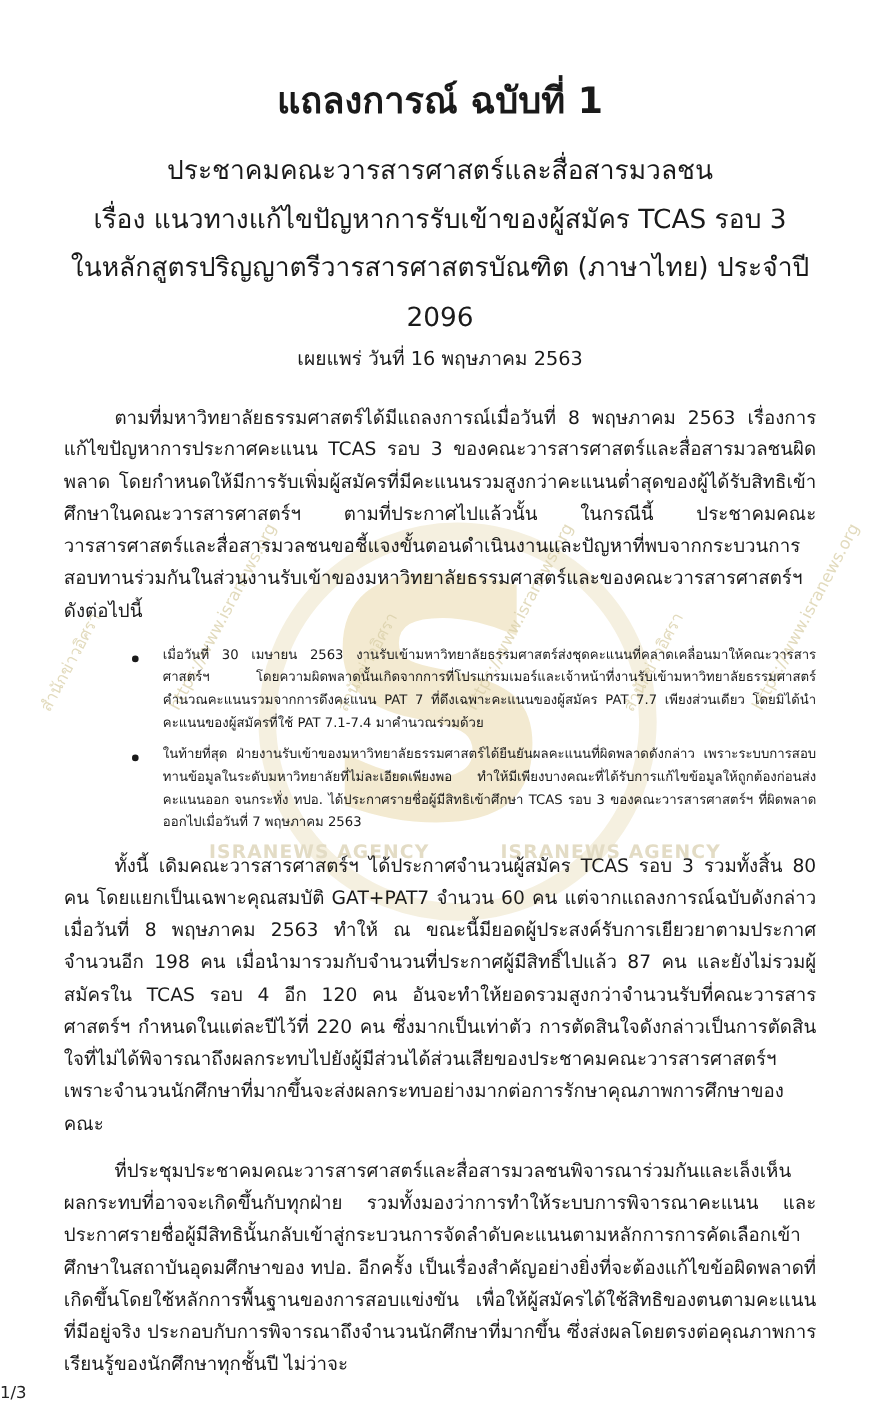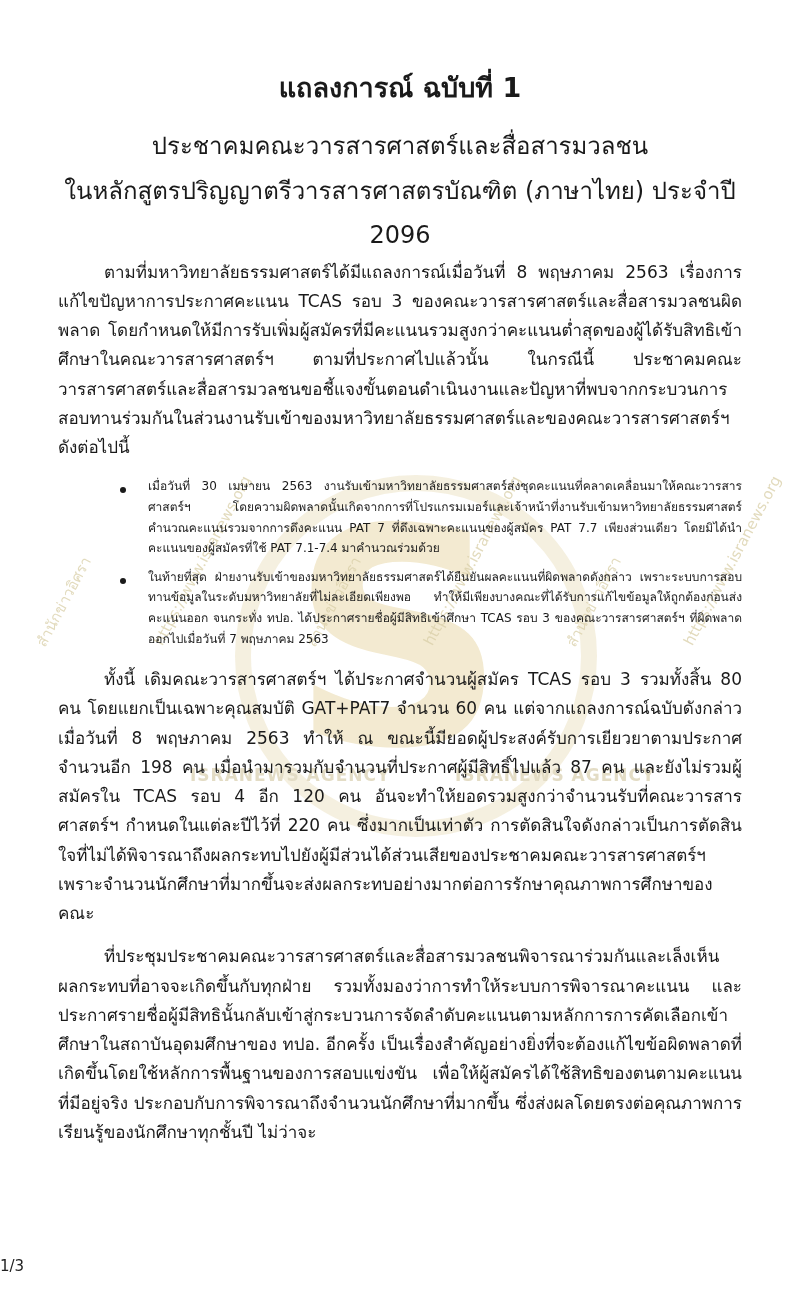--- a/index.html
+++ b/index.html
@@ -74,21 +74,21 @@
     font-weight: 600;
   }
 
   
   .content {
     position: relative;
     z-index: 2;
   }
 
   h1.doc-title {
-    font-size: 27px;
+    font-size: 33px;
     font-weight: bold;
     text-align: center;
     margin: 0 0 18px 0;
     line-height: 1.35;
   }
   .subtitle {
     text-align: center;
     font-size: 24px;
     line-height: 1.85;
     margin: 0;
@@ -166,23 +166,25 @@
     <div class="wm-flat" style="left:190px; top:765px;">ISRANEWS AGENCY</div>
     <div class="wm-flat" style="left:455px; top:765px;">ISRANEWS AGENCY</div>
   </div>
 
   <div class="content">
 
     <h1 class="doc-title">แถลงการณ์ ฉบับที่ 1</h1>
 
     <div class="subtitle">
       <div>ประชาคมคณะวารสารศาสตร์และสื่อสารมวลชน</div>
+      <div>เรื่อง แนวทางแก้ไขปัญหาการรับเข้าของผู้สมัคร TCAS รอบ 3</div>
       <div>ในหลักสูตรปริญญาตรีวารสารศาสตรบัณฑิต (ภาษาไทย) ประจำปี 2096</div>
     </div>
 
+    <div class="pub-date">เผยแพร่ วันที่ 16 พฤษภาคม 2563</div>
 
     <p class="body-par">ตามที่มหาวิทยาลัยธรรมศาสตร์ได้มีแถลงการณ์เมื่อวันที่ 8 พฤษภาคม 2563 เรื่องการแก้ไขปัญหาการประกาศคะแนน TCAS รอบ 3 ของคณะวารสารศาสตร์และสื่อสารมวลชนผิดพลาด โดยกำหนดให้มีการรับเพิ่มผู้สมัครที่มีคะแนนรวมสูงกว่าคะแนนต่ำสุดของผู้ได้รับสิทธิเข้าศึกษาในคณะวารสารศาสตร์ฯ ตามที่ประกาศไปแล้วนั้น ในกรณีนี้ ประชาคมคณะวารสารศาสตร์และสื่อสารมวลชนขอชี้แจงขั้นตอนดำเนินงานและปัญหาที่พบจากกระบวนการสอบทานร่วมกันในส่วนงานรับเข้าของมหาวิทยาลัยธรรมศาสตร์และของคณะวารสารศาสตร์ฯ ดังต่อไปนี้</p>
 
     <ul class="bullets">
       <li>เมื่อวันที่ 30 เมษายน 2563 งานรับเข้ามหาวิทยาลัยธรรมศาสตร์ส่งชุดคะแนนที่คลาดเคลื่อนมาให้คณะวารสารศาสตร์ฯ โดยความผิดพลาดนั้นเกิดจากการที่โปรแกรมเมอร์และเจ้าหน้าที่งานรับเข้ามหาวิทยาลัยธรรมศาสตร์ คำนวณคะแนนรวมจากการดึงคะแนน PAT 7 ที่ดึงเฉพาะคะแนนของผู้สมัคร PAT 7.7 เพียงส่วนเดียว โดยมิได้นำคะแนนของผู้สมัครที่ใช้ PAT 7.1-7.4 มาคำนวณร่วมด้วย</li>
       <li>ในท้ายที่สุด ฝ่ายงานรับเข้าของมหาวิทยาลัยธรรมศาสตร์ได้ยืนยันผลคะแนนที่ผิดพลาดดังกล่าว เพราะระบบการสอบทานข้อมูลในระดับมหาวิทยาลัยที่ไม่ละเอียดเพียงพอ ทำให้มีเพียงบางคณะที่ได้รับการแก้ไขข้อมูลให้ถูกต้องก่อนส่งคะแนนออก จนกระทั่ง ทปอ. ได้ประกาศรายชื่อผู้มีสิทธิเข้าศึกษา TCAS รอบ 3 ของคณะวารสารศาสตร์ฯ ที่ผิดพลาดออกไปเมื่อวันที่ 7 พฤษภาคม 2563</li>
     </ul>
 
     <p class="body-par">ทั้งนี้ เดิมคณะวารสารศาสตร์ฯ ได้ประกาศจำนวนผู้สมัคร TCAS รอบ 3 รวมทั้งสิ้น 80 คน โดยแยกเป็นเฉพาะคุณสมบัติ GAT+PAT7 จำนวน 60 คน แต่จากแถลงการณ์ฉบับดังกล่าวเมื่อวันที่ 8 พฤษภาคม 2563 ทำให้ ณ ขณะนี้มียอดผู้ประสงค์รับการเยียวยาตามประกาศจำนวนอีก 198 คน เมื่อนำมารวมกับจำนวนที่ประกาศผู้มีสิทธิ์ไปแล้ว 87 คน และยังไม่รวมผู้สมัครใน TCAS รอบ 4 อีก 120 คน อันจะทำให้ยอดรวมสูงกว่าจำนวนรับที่คณะวารสารศาสตร์ฯ กำหนดในแต่ละปีไว้ที่ 220 คน ซึ่งมากเป็นเท่าตัว การตัดสินใจดังกล่าวเป็นการตัดสินใจที่ไม่ได้พิจารณาถึงผลกระทบไปยังผู้มีส่วนได้ส่วนเสียของประชาคมคณะวารสารศาสตร์ฯ เพราะจำนวนนักศึกษาที่มากขึ้นจะส่งผลกระทบอย่างมากต่อการรักษาคุณภาพการศึกษาของคณะ</p>
     <p class="body-par">ที่ประชุมประชาคมคณะวารสารศาสตร์และสื่อสารมวลชนพิจารณาร่วมกันและเล็งเห็นผลกระทบที่อาจจะเกิดขึ้นกับทุกฝ่าย รวมทั้งมองว่าการทำให้ระบบการพิจารณาคะแนน และประกาศรายชื่อผู้มีสิทธินั้นกลับเข้าสู่กระบวนการจัดลำดับคะแนนตามหลักการการคัดเลือกเข้าศึกษาในสถาบันอุดมศึกษาของ ทปอ. อีกครั้ง เป็นเรื่องสำคัญอย่างยิ่งที่จะต้องแก้ไขข้อผิดพลาดที่เกิดขึ้นโดยใช้หลักการพื้นฐานของการสอบแข่งขัน เพื่อให้ผู้สมัครได้ใช้สิทธิของตนตามคะแนนที่มีอยู่จริง ประกอบกับการพิจารณาถึงจำนวนนักศึกษาที่มากขึ้น ซึ่งส่งผลโดยตรงต่อคุณภาพการเรียนรู้ของนักศึกษาทุกชั้นปี ไม่ว่าจะ</p>

